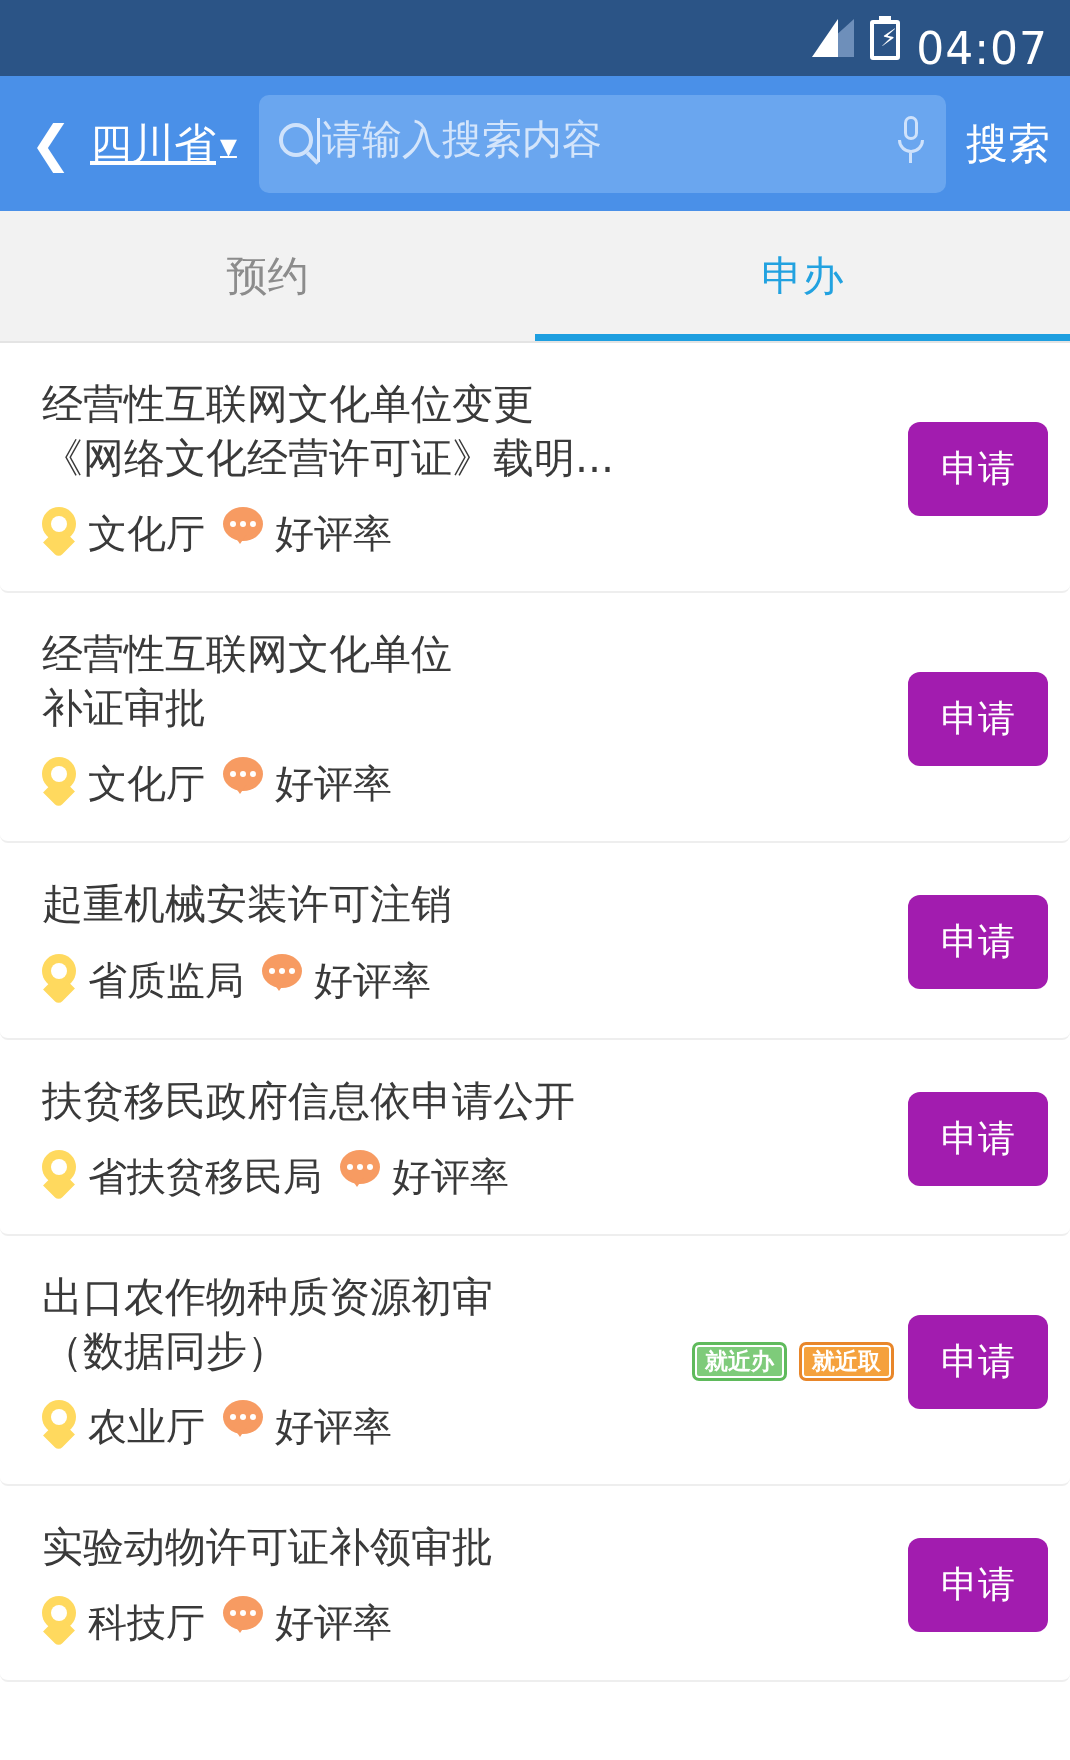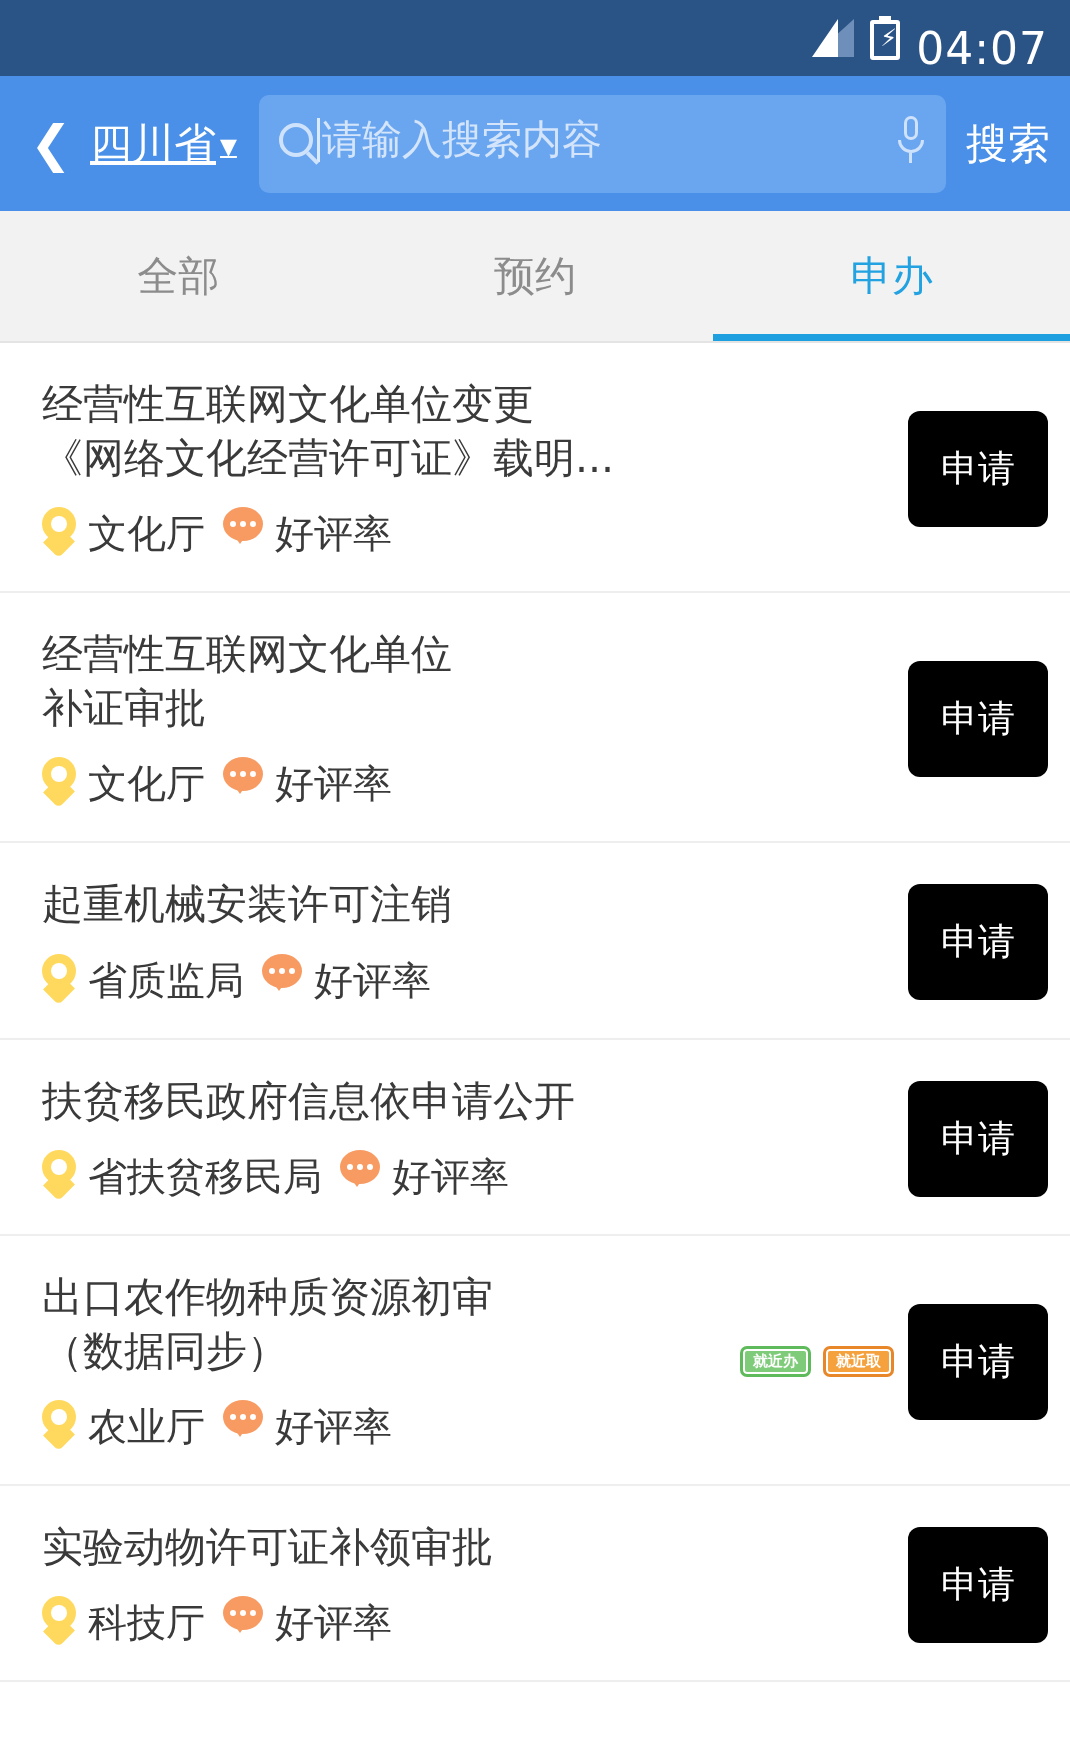--- a/index.html
+++ b/index.html
@@ -180,20 +180,21 @@
 
   
   .list { background: #ffffff; }
   .list-item {
     display: flex;
     align-items: flex-start;
     padding: 34px 22px 30px 42px;
     border-bottom: 2px solid #eeeeee;
     min-height: 170px;
     position: relative;
+    border-radius: 8px;
   }
   .item-main { flex: 1; min-width: 0; padding-right: 10px; }
   .item-title {
     font-size: 41px;
     color: #3a3a3a;
     line-height: 1.32;
     white-space: pre-line;
   }
   .item-meta {
     display: flex;
@@ -259,42 +260,42 @@
 
   .item-right {
     display: flex;
     align-items: center;
     gap: 14px;
     flex-shrink: 0;
     align-self: center;
   }
   .badges { display: flex; gap: 12px; align-items: center; }
   .badge {
-    font-size: 15px;
+    font-size: 23px;
     font-weight: bold;
     color: #ffffff;
     padding: 5px 10px;
     border-radius: 7px;
     white-space: nowrap;
     line-height: 1;
   }
   .badge.green {
     background: #7ecb7a;
     border: 3px solid #5fba5c;
     box-shadow: inset 0 0 0 2px #ffffff;
   }
   .badge.orange {
     background: #f5a13d;
     border: 3px solid #e8862a;
     box-shadow: inset 0 0 0 2px #ffffff;
   }
   .apply-btn {
     width: 140px;
-    height: 116px;
-    background: #000000;
+    height: 94px;
+    background: #a21caf;
     border-radius: 12px;
     color: #ffffff;
     font-size: 37px;
     display: flex;
     align-items: center;
     justify-content: center;
     flex-shrink: 0;
   }
 </style>
 </head>
@@ -326,21 +327,20 @@
     <div class="mic-icon">
       <div class="cap"></div>
         <div class="arc"></div>
         <div class="stem"></div>
     </div>
   </div>
   <div class="search-btn">搜索</div>
 </div>
 
 <div class="tabs">
-  <div class="tab">全部</div>
   <div class="tab">预约</div>
   <div class="tab active">申办</div>
 </div>
 
 <div class="list">
 
   <div class="list-item">
     <div class="item-main">
       <div class="item-title">经营性互联网文化单位变更
 《网络文化经营许可证》载明...</div>

